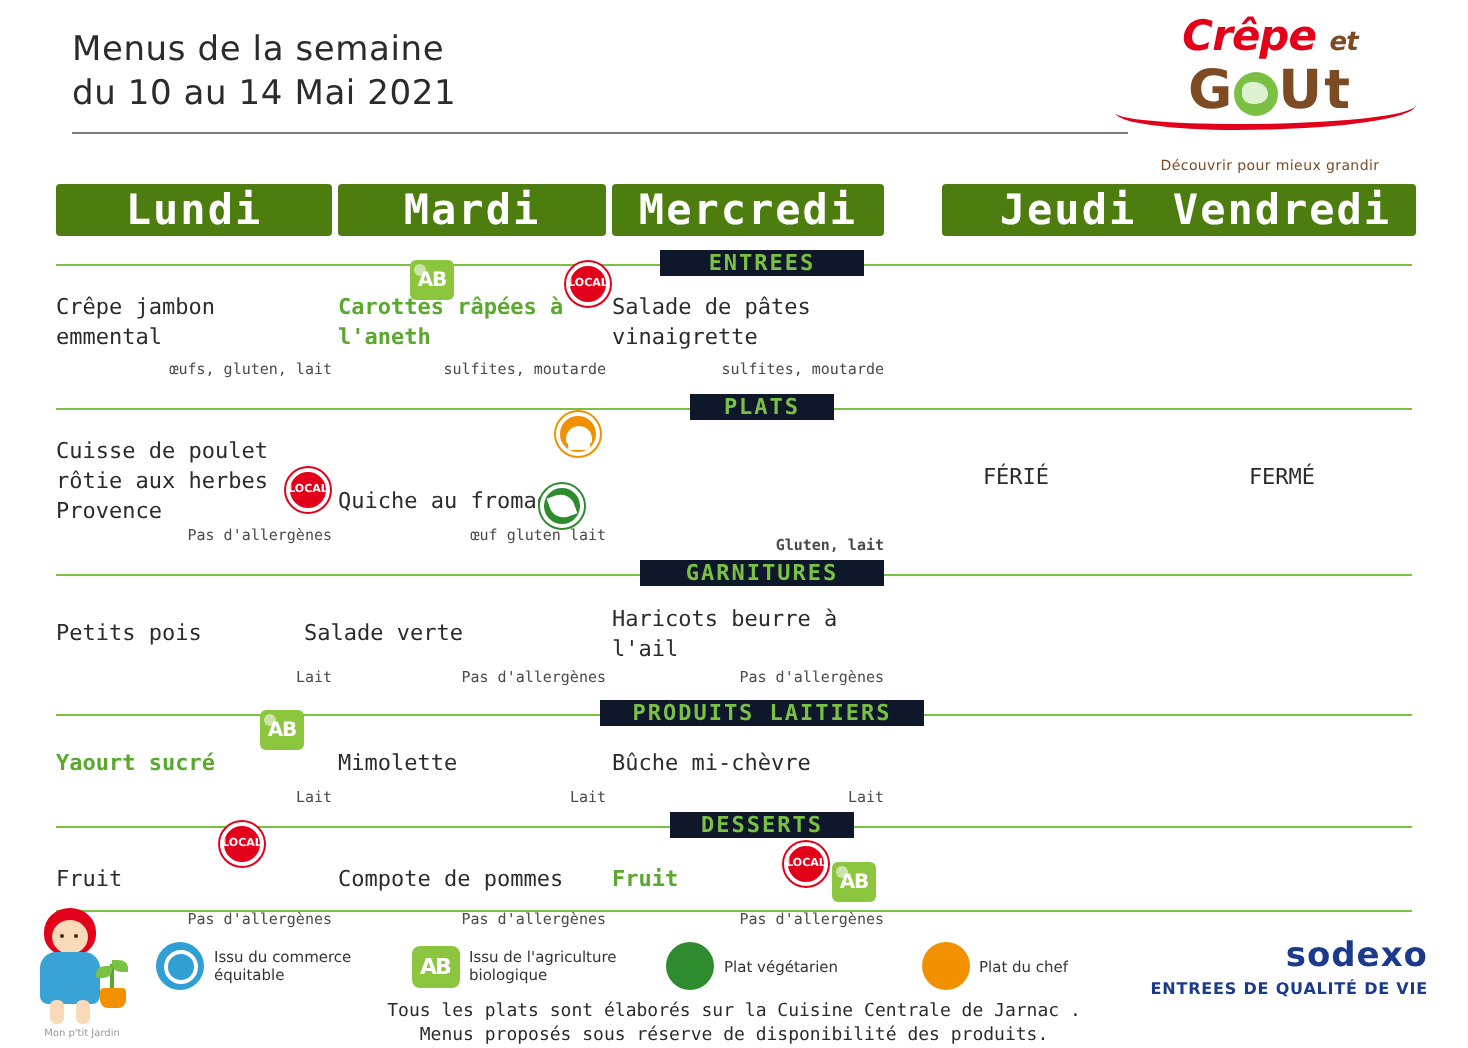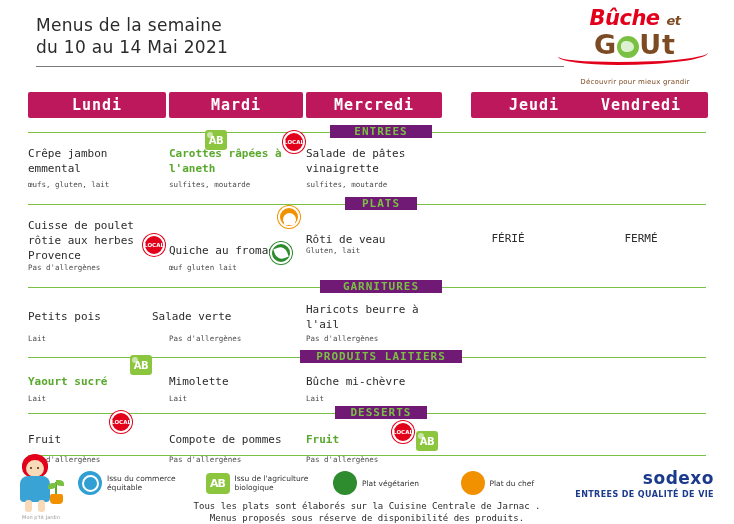--- a/index.html
+++ b/index.html
@@ -117,25 +117,25 @@
     height: 18px;
     border-bottom: 3px solid #e2001a;
     border-radius: 0 0 60% 40%;
   }
 
   
   .day-head {
     position: absolute;
     top: 92px;
     height: 26px;
-    background: #be185d;
+    background: #4d7c0f;
     color: #ffffff;
     font-family: "DejaVu Sans Mono", monospace;
     font-weight: bold;
-    font-size: 15px;
+    font-size: 21px;
     letter-spacing: 1px;
     display: flex;
     align-items: center;
     justify-content: center;
     border-radius: 2px;
   }
 
   
   .band-line {
     position: absolute;
@@ -145,39 +145,39 @@
     border-top: 1px solid #7ac143;
   }
   .band-label {
     position: absolute;
     font-family: "DejaVu Sans Mono", monospace;
     font-weight: bold;
     font-size: 11px;
     color: #7ac143;
     letter-spacing: 1px;
     text-align: center;
-    background: #701a75;
+    background: #0f172a;
     padding: 0 6px;
   }
 
   
   .dish {
     position: absolute;
     font-family: "DejaVu Sans Mono", monospace;
     font-size: 11px;
     color: #2b2b2b;
     line-height: 15px;
   }
   .dish.green {
     color: #5aa82e;
     font-weight: bold;
   }
   .allerg {
     position: absolute;
-    text-align: left;
+    text-align: right;
     font-family: "DejaVu Sans Mono", monospace;
     font-size: 7.5px;
     color: #4a4a4a;
   }
   .closed {
     position: absolute;
     text-align: center;
     font-family: "DejaVu Sans Mono", monospace;
     font-size: 11px;
     color: #2b2b2b;
@@ -409,21 +409,21 @@
 
   <div class="header">
     <div class="title-block">
       <div class="title-line">Menus de la semaine</div>
       <div class="title-line">du 10 au 14 Mai 2021</div>
     </div>
     <div class="title-underline"></div>
 
     <div class="logo">
       <div class="logo-eveil">
-        <span>Bûche</span>
+        <span>Crêpe</span>
         <span class="logo-et">et</span>
       </div>
       <div class="logo-swoosh"></div>
       <div class="logo-gout">
         <span>G</span><span class="o-globe"></span><span>Ut</span>
       </div>
       <div class="logo-tag">Découvrir pour mieux grandir</div>
     </div>
   </div>
 
@@ -472,22 +472,21 @@
 
   <div class="dish" style="left:169px;top:243px;width:134px;white-space:pre-line;">Quiche au fromage</div>
   <div class="allerg" style="left:169px;top:263px;width:134px;">œuf gluten lait</div>
   <div class="badge chef" style="left:278px;top:206px;">
       <span class="hat"></span>
     </div>
   <div class="badge veg" style="left:270px;top:242px;">
       <span class="leaf"></span>
     </div>
 
-  <div class="dish" style="left:306px;top:232px;width:136px;">Rôti de veau</div>
-  <div class="allerg" style="left:306px;top:246px;width:136px;">Gluten, lait</div>
+  <div class="allerg" style="left:306px;top:268px;width:136px;font-weight:bold;">Gluten, lait</div>
 
   <div class="closed" style="left:574px;top:232px;width:134px;">FERMÉ</div>
   <div class="closed" style="left:445px;top:232px;width:126px;">FÉRIÉ</div>
 
   <div class="dish" style="left:28px;top:309px;width:138px;">Petits pois</div>
   <div class="allerg" style="left:28px;top:334px;width:138px;">Lait</div>
 
   <div class="dish" style="left:152px;top:309px;width:134px;">Salade verte</div>
   <div class="allerg" style="left:169px;top:334px;width:134px;">Pas d'allergènes</div>
 

